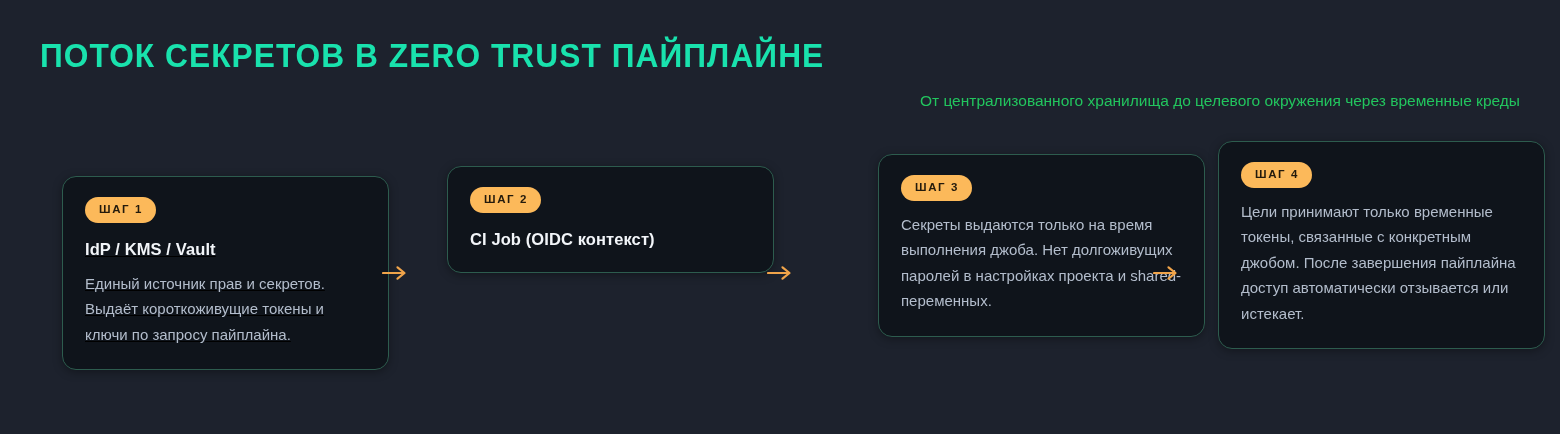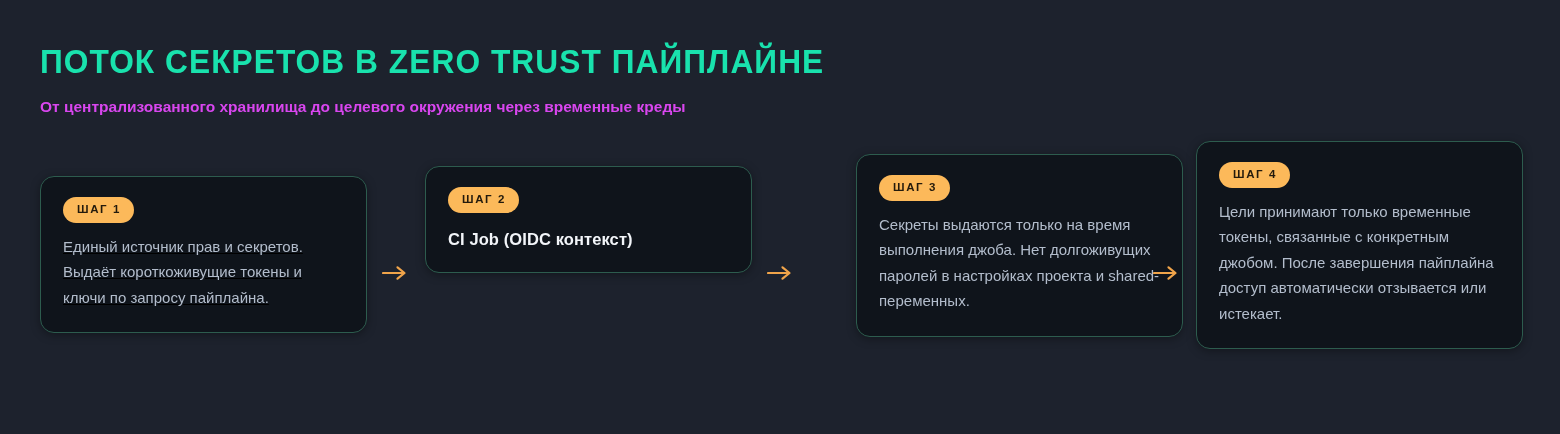--- a/index.html
+++ b/index.html
@@ -20,62 +20,64 @@
     position: relative;
     width: 1560px;
     height: 434px;
     background: #1d222d;
   }
 
   
   .header {
     position: absolute;
     left: 40px;
-    top: 42px;
+    top: 36px;
     width: 1480px;
   }
   .page-title {
     margin: 0;
     font-size: 33px;
     line-height: 40px;
     font-weight: 700;
     letter-spacing: 1.1px;
     color: #19e2ad;
     text-transform: uppercase;
     font-stretch: condensed;
     transform: scaleX(0.96);
     transform-origin: left center;
     white-space: nowrap;
   }
   .page-subtitle {
     margin: 14px 0 0 0;
     font-size: 15.5px;
     line-height: 22px;
-    font-weight: 700;
-    color: #d946ef;
+    font-weight: 400;
+    color: #22c55e;
     white-space: nowrap;
+    text-align: right;
   }
 
   
   .flow {
     position: absolute;
     left: 0;
     top: 0;
     width: 1560px;
     height: 434px;
   }
 
   .step-card {
     position: absolute;
     box-sizing: border-box;
     background: #0f141b;
     border: 1px solid #2d5c4e;
     border-radius: 14px;
     padding: 20px 22px 22px 22px;
     box-shadow: 0 2px 10px rgba(0,0,0,0.35);
+    margin-left: 22px;
   }
 
   .step-badge {
     display: inline-block;
     background: #fcb95a;
     color: #231a0c;
     font-size: 11.5px;
     font-weight: 700;
     letter-spacing: 1.6px;
     line-height: 1;
@@ -129,20 +131,21 @@
 
   <div class="header">
     <h1 class="page-title">Поток секретов в Zero Trust пайплайне</h1>
     <p class="page-subtitle">От централизованного хранилища до целевого окружения через временные креды</p>
   </div>
 
   <div class="flow">
 
     <div class="step-card card-1">
       <span class="step-badge">Шаг 1</span>
+      <h2 class="step-title">IdP / KMS / Vault</h2>
       <p class="step-desc">Единый источник прав и секретов. Выдаёт короткоживущие токены и ключи по запросу пайплайна.</p>
     </div>
 
     <div class="flow-arrow arrow-1">
       <svg width="28" height="16" viewBox="0 0 28 16" aria-hidden="true">
         <path d="M1 8 H21" stroke="#f0a44a" stroke-width="2.2" stroke-linecap="round" fill="none"></path>
         <path d="M15.5 2.3 L22.5 8 L15.5 13.7" stroke="#f0a44a" stroke-width="2.2" stroke-linecap="round" stroke-linejoin="round" fill="none"></path>
       </svg>
     </div>
 

